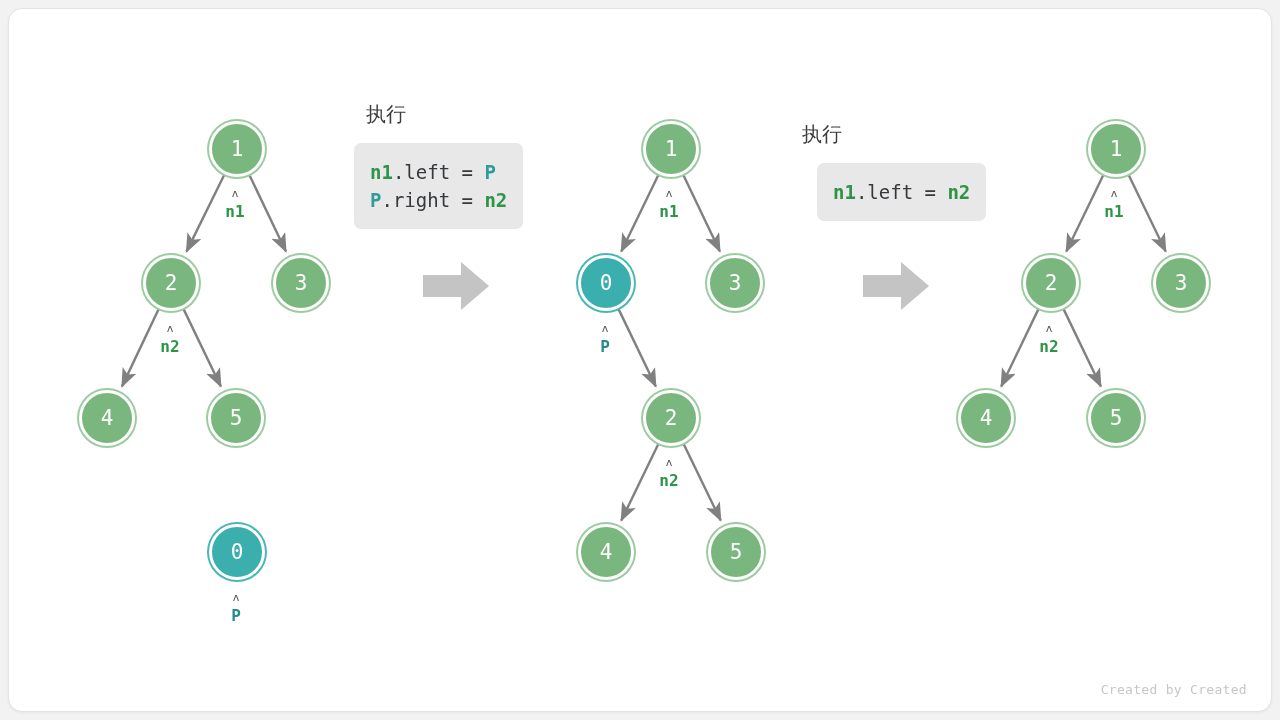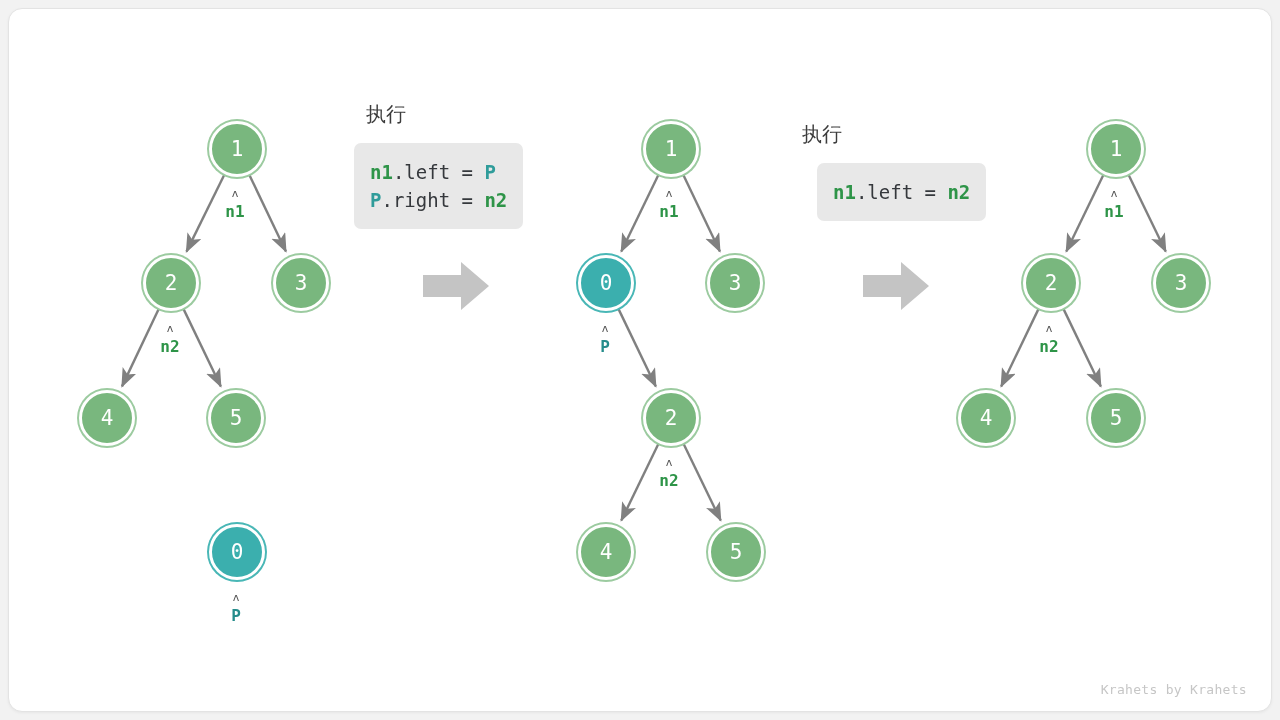--- a/index.html
+++ b/index.html
@@ -244,15 +244,15 @@
         <div class="step-title" style="left: 793px; top: 112px;">执行</div>
         <div class="code-box" style="left: 784px; top: 154px; margin-left: 24px;"><div><span class="v-green">n1</span><span>.left = </span><span class="v-green">n2</span></div></div>
         <svg width="70" height="54" viewBox="0 0 70 54" style="position: absolute; left: 412px; top: 250px;">
           <path d="M2,16 L40,16 L40,3 L68,27 L40,51 L40,38 L2,38 Z" fill="#c4c4c4"></path>
         </svg>
         <svg width="70" height="54" viewBox="0 0 70 54" style="position: absolute; left: 852px; top: 250px;">
           <path d="M2,16 L40,16 L40,3 L68,27 L40,51 L40,38 L2,38 Z" fill="#c4c4c4"></path>
         </svg>
       </div>
 
-    <div id="footer">Krahets by Krahets</div>
+    <div id="footer">Created by Created</div>
   </div>
 </div>
 
 </body></html>

